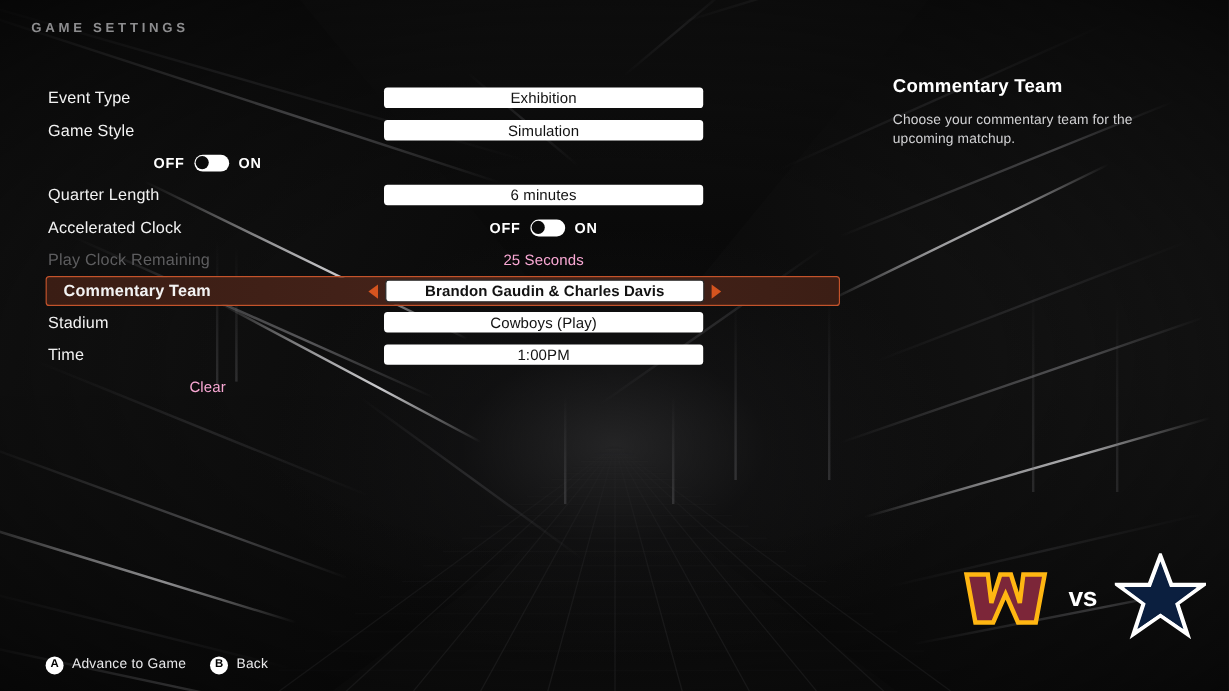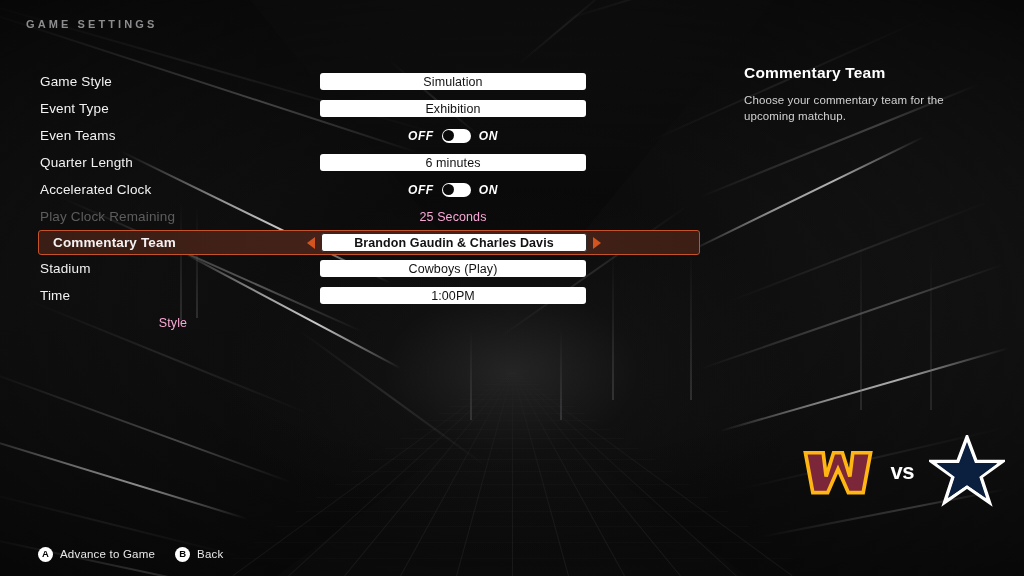--- a/index.html
+++ b/index.html
@@ -89,21 +89,21 @@
     white-space:nowrap; overflow:hidden;
   }
   .row.selected .vbox{ font-weight:700; border:1px solid #2a2a2a; height:19px; }
 
   .plainval{
     width:266px; text-align:center; font-size:12.5px; color:#f9a8d4; letter-spacing:.1px;
   }
 
   
   .toggle-wrap{ width:266px; display:flex; align-items:center; justify-content:center; gap:8px; }
-  .toggle-wrap .tlabel{ font-size:12px; font-weight:700; color:#ffffff; letter-spacing:.6px;font-style:italic; }
+  .toggle-wrap .tlabel{ font-size:12px; font-weight:700; color:#ffffff; letter-spacing:.6px; }
   .switch{
     width:29px; height:14px; border-radius:8px; background:#ffffff;
     position:relative; flex:0 0 29px;
   }
   .switch .knob{
     position:absolute; top:1.5px; left:1.5px;
     width:11px; height:11px; border-radius:50%; background:#0a0a0a;
   }
 
   
@@ -125,21 +125,21 @@
   .arrow.left{ left:-14px; border-right:8px solid #d4541f; }
   .arrow.right{ right:-14px; border-left:8px solid #d4541f; }
 
   
   #info{ position:absolute; left:744px; top:64px; width:244px; }
   #info .info-title{ font-size:15.5px; font-weight:700; color:#ffffff; letter-spacing:.2px; }
   #info .info-desc{ margin-top:10px; font-size:11.5px; line-height:16px; color:#d2d2d4; letter-spacing:.1px; }
 
   
   #matchup{
-    position:absolute; right:18px; bottom:58px; width:260px; height:92px;
+    position:absolute; right:18px; bottom:32px; width:260px; height:92px;
     display:flex; align-items:center; justify-content:flex-end; gap:14px;
   }
   #matchup .vs{ font-size:22px; font-weight:700; color:#fff; letter-spacing:-.5px; }
   .logo{ width:78px; height:78px; display:flex; align-items:center; justify-content:center; }
 
   
   #actions{
     position:absolute; left:38px; bottom:10px; height:24px;
     display:flex; align-items:center; gap:20px;
   }
@@ -233,33 +233,32 @@
     </div>
   <div class="vignette"></div>
 </div>
 
 <div id="ui">
 
   <div class="screen-title">GAME SETTINGS</div>
 
   <div id="settings">
       <div class="row">
+        <div class="label">Event Type</div>
+        <div class="ctrl">
+          <div class="vbox">Exhibition</div>
+        </div>
+      </div>
+      <div class="row">
         <div class="label">Game Style</div>
         <div class="ctrl">
           <div class="vbox">Simulation</div>
         </div>
       </div>
       <div class="row">
-        <div class="label">Event Type</div>
-        <div class="ctrl">
-          <div class="vbox">Exhibition</div>
-        </div>
-      </div>
-      <div class="row">
-        <div class="label">Even Teams</div>
         <div class="ctrl">
           <div class="toggle-wrap">
             <span class="tlabel">OFF</span>
             <span class="switch">
               <span class="knob"></span>
             </span>
             <span class="tlabel">ON</span>
           </div>
         </div>
       </div>
@@ -302,21 +301,21 @@
         </div>
       </div>
       <div class="row">
         <div class="label">Time</div>
         <div class="ctrl">
           <div class="vbox">1:00PM</div>
         </div>
       </div>
       <div class="row disabled">
         <div class="ctrl">
-          <div class="plainval">Style</div>
+          <div class="plainval">Clear</div>
         </div>
       </div>
     </div>
 
   <div id="info">
     <div class="info-title">Commentary Team</div>
     <div class="info-desc">Choose your commentary team for the upcoming matchup.</div>
   </div>
 
   <div id="matchup">

